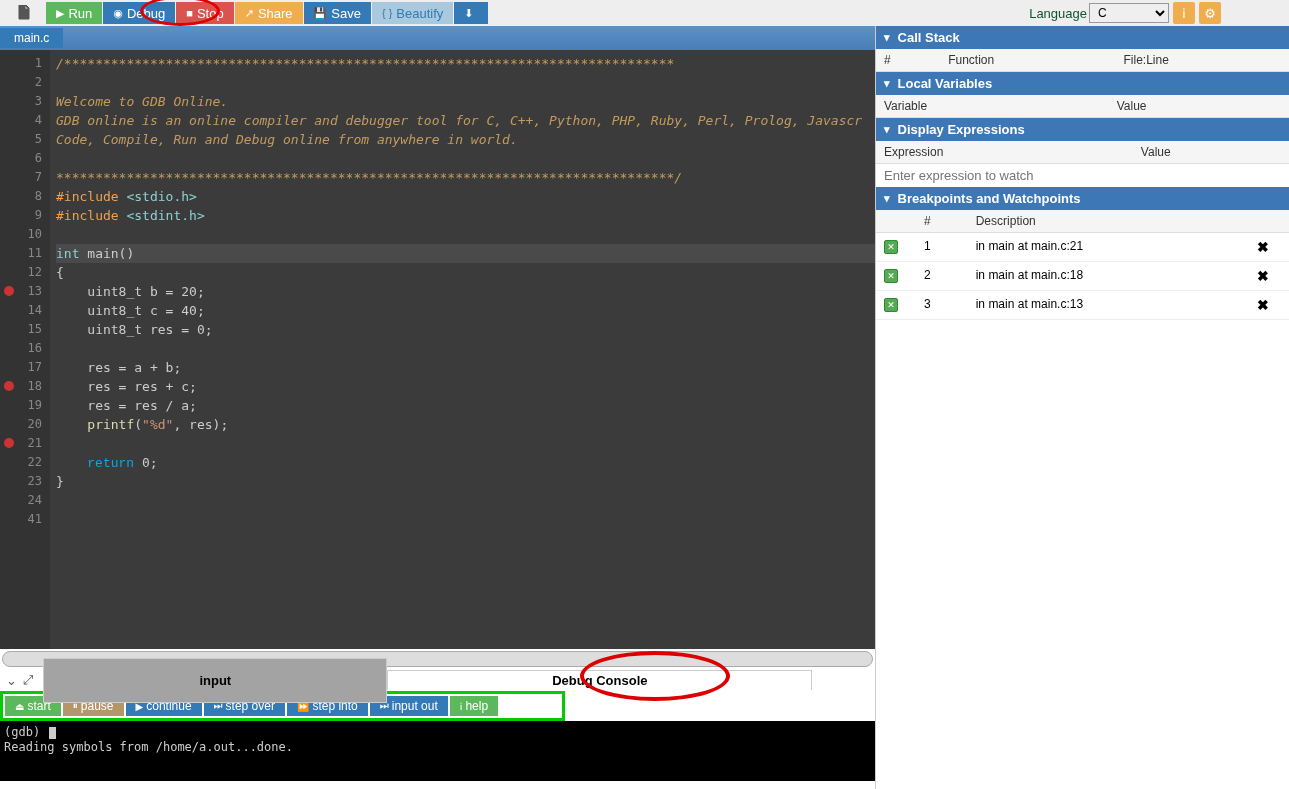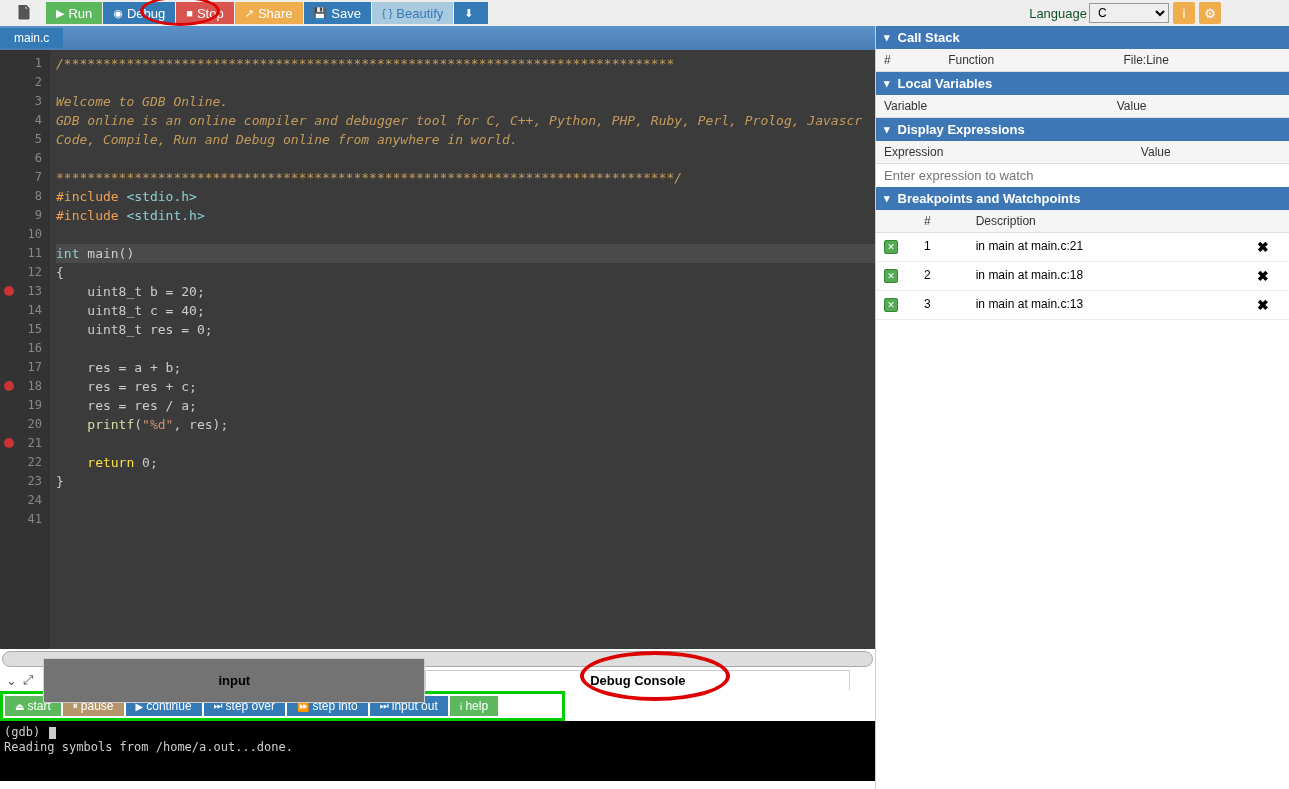--- a/index.html
+++ b/index.html
@@ -24,32 +24,32 @@
 .tab-bar { height: 24px; background: linear-gradient(#5b92c8, #4a7db5); display: flex; align-items: center; }
 .tab { background: #337ab7; color: #fff; padding: 3px 14px; font-size: 12px; }
 .editor { flex: 1; background: #3b3b3b; display: flex; font-family: 'Consolas', monospace; font-size: 13px; overflow: hidden; position: relative; }
 .gutter { width: 50px; background: #333; padding-top: 4px; }
 .gutter-line { height: 19px; color: #888; text-align: right; padding-right: 8px; font-size: 12px; position: relative; line-height: 19px; }
 .gutter-line.bp::before { content: ''; position: absolute; left: 4px; top: 4px; width: 10px; height: 10px; background: #c33; border-radius: 50%; }
 .code-area { flex: 1; padding-top: 4px; padding-left: 6px; }
 .code-line { height: 19px; line-height: 19px; white-space: pre; color: #ccc; }
 .code-line.cursor { background: #4a4a4a; }
 .comment { color: #c49b5c; font-style: italic; }
-.keyword { color: #fde047; }
+.keyword { color: #0ea5e9; font-family: Liberation Mono, monospace; }
 .type { color: #8cd0d3; }
 .string { color: #ce9178; }
 .func { color: #dcdcaa; }
 .include { color: #f0a050; }
 .angled { color: #8cd0d3; }
 .hscroll { height: 16px; background: #ddd; border: 1px solid #aaa; border-radius: 8px; margin: 2px; }
 
 .bottom-pane { height: 120px; background: #fff; position: relative; }
 .bottom-tabs { display: flex; height: 22px; align-items: center; position: relative; }
 .bottom-tabs .icons-left { display: flex; align-items: center; padding: 0 6px; color: #555; }
-.bottom-tabs .input-tab { width: 382px; text-align: center; font-weight: bold; background: #737373; border: 1px solid #ccc; padding: 14px 0; margin-left: 4px; }
+.bottom-tabs .input-tab { width: 344px; text-align: center; font-weight: bold; background: #a3a3a3; border: 1px solid #ccc; padding: 14px 0; margin-left: 4px; }
 .bottom-tabs .console-tab { width: 425px; text-align: center; font-weight: bold; background: #fff; border: 1px solid #ccc; border-bottom: none; padding: 2px 0; }
 .red-ellipse-console { position: absolute; left: 580px; top: -18px; width: 150px; height: 50px; border: 4px solid #d00; border-radius: 50%; pointer-events: none; z-index: 100; }
 .debug-toolbar { display: flex; padding: 2px; border: 3px solid #0c0; width: 565px; }
 .dbg-btn { display: inline-flex; align-items: center; padding: 3px 10px; margin-right: 2px; color: #fff; font-size: 12px; cursor: pointer; height: 20px; }
 .dbg-btn .ico { margin-right: 3px; font-size: 10px; }
 .dbg-green { background: #5cb85c; }
 .dbg-tan { background: #b5966a; }
 .dbg-blue { background: #337ab7; }
 .console { background: #000; color: #ccc; font-family: monospace; font-size: 12px; padding: 4px; height: 60px; }
 .console-line { line-height: 15px; }

